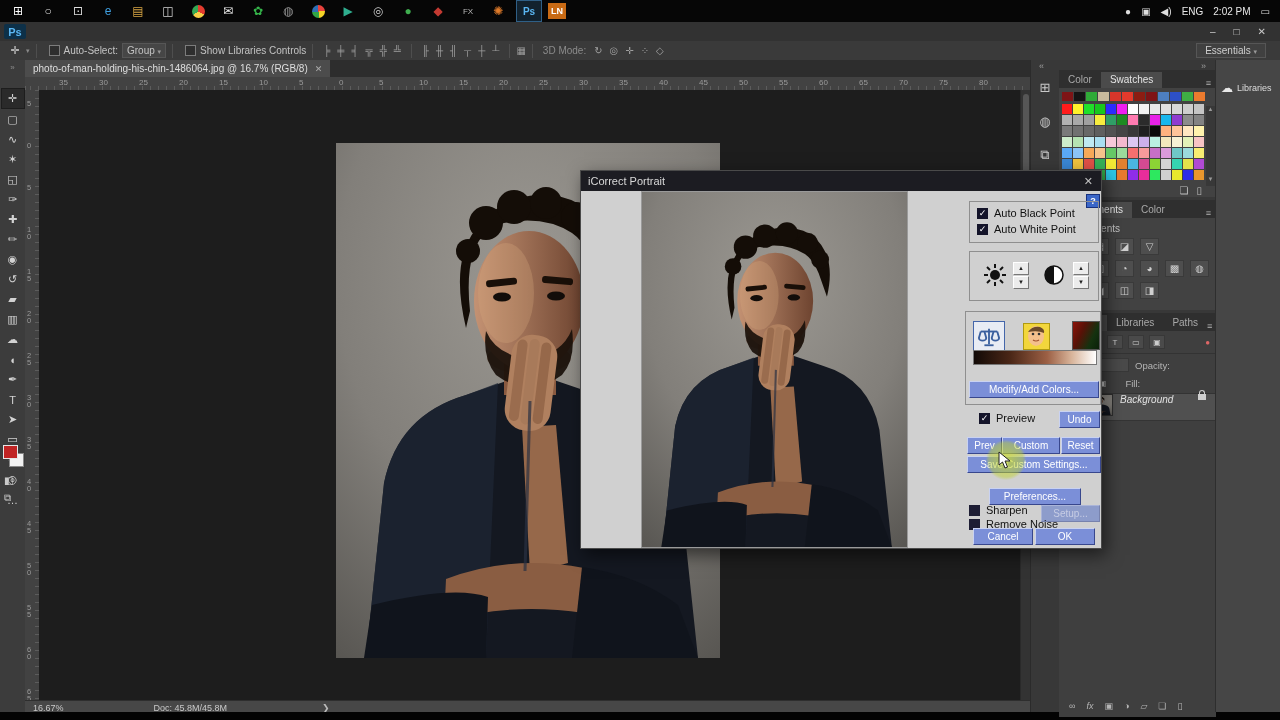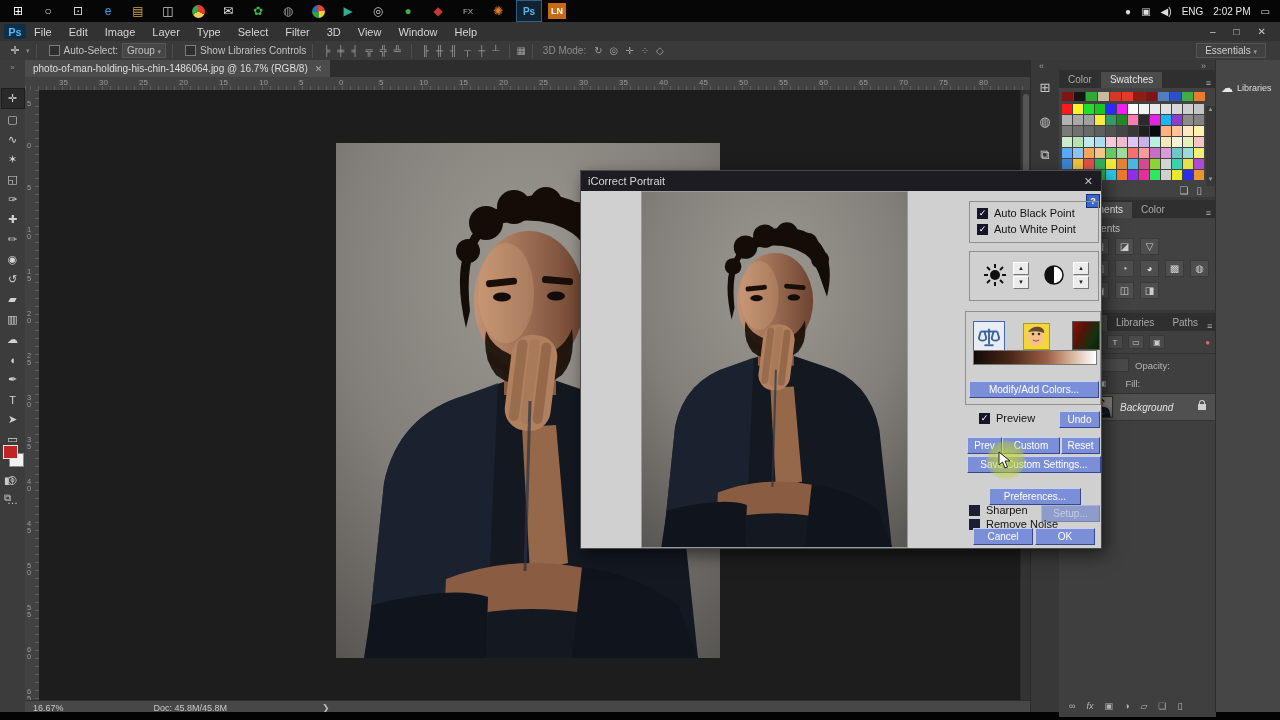--- a/index.html
+++ b/index.html
@@ -93,21 +93,21 @@
   .adj-row{display:flex;gap:6px;margin-bottom:5px;}
   .adj-ic{width:17px;height:15px;background:#4e4e4e;border:1px solid #3a3a3a;color:#cfcfcf;font-size:10px;
           display:flex;align-items:center;justify-content:center;}
   #layers-body{background:#3f3f3f;height:386px;position:relative;font-size:9.5px;color:#b5b5b5;}
   #layer-filter{display:flex;align-items:center;gap:5px;padding:4px 6px;border-bottom:1px solid #333;}
   .lf-ic{width:14px;height:12px;background:#4a4a4a;border:1px solid #383838;color:#ccc;font-size:8px;
          display:flex;align-items:center;justify-content:center;}
   #blend-row{display:flex;align-items:center;gap:6px;padding:4px 6px;}
   #blend-box{width:62px;height:12px;background:#4a4a4a;border:1px solid #383838;}
   #lock-row{display:flex;align-items:center;gap:5px;padding:2px 6px 4px;border-bottom:1px solid #333;}
-  #bg-layer{display:flex;align-items:center;height:26px;background:#505050;border-bottom:1px solid #343434;}
+  #bg-layer{display:flex;height:26px;background:#505050;border-bottom:1px solid #343434;}
   #bg-eye{width:18px;text-align:center;color:#ddd;font-size:9px;border-right:1px solid #3a3a3a;align-self:stretch;display:flex;align-items:center;justify-content:center;}
   #bg-thumb{width:26px;height:20px;margin:0 7px;background:#777;border:1px solid #2e2e2e;overflow:hidden;}
   #bg-name{font-style:italic;color:#e2e2e2;font-size:10px;}
   .mini-lock{margin-left:auto;margin-right:10px;width:8px;height:6px;background:#cfcfcf;position:relative;}
   .mini-lock:before{content:"";position:absolute;left:1px;top:-4px;width:4px;height:4px;border:1px solid #cfcfcf;border-bottom:none;border-radius:3px 3px 0 0;}
   #dock-bottom{position:absolute;left:28px;top:640px;width:157px;height:12px;display:flex;gap:11px;align-items:center;
                padding-left:10px;color:#b5b5b5;font-size:9px;}
 
   
   #libraries{left:1215px;top:60px;width:65px;height:652px;background:#464646;border-left:1px solid #2e2e2e;}
@@ -227,33 +227,20 @@
     <span class="tray-ic">▣</span>
     <span class="tray-ic">◀)</span>
     <span>ENG</span>
     <span>2:02 PM</span>
     <span class="tray-ic">▭</span>
   </div>
 </div>
 
 <div id="menubar" class="abs">
   <div id="ps-logo">Ps</div>
-  <div id="menus">
-      <div class="menu-item">File</div>
-      <div class="menu-item">Edit</div>
-      <div class="menu-item">Image</div>
-      <div class="menu-item">Layer</div>
-      <div class="menu-item">Type</div>
-      <div class="menu-item">Select</div>
-      <div class="menu-item">Filter</div>
-      <div class="menu-item">3D</div>
-      <div class="menu-item">View</div>
-      <div class="menu-item">Window</div>
-      <div class="menu-item">Help</div>
-    </div>
   <div id="win-controls">
       <div>–</div>
       <div>□</div>
       <div>✕</div>
     </div>
 </div>
 
 <div id="optionsbar" class="abs">
   <span class="tool" style="margin-left:4px">✛</span>
   <span style="color:#8a8a8a;font-size:7px">▾</span>

